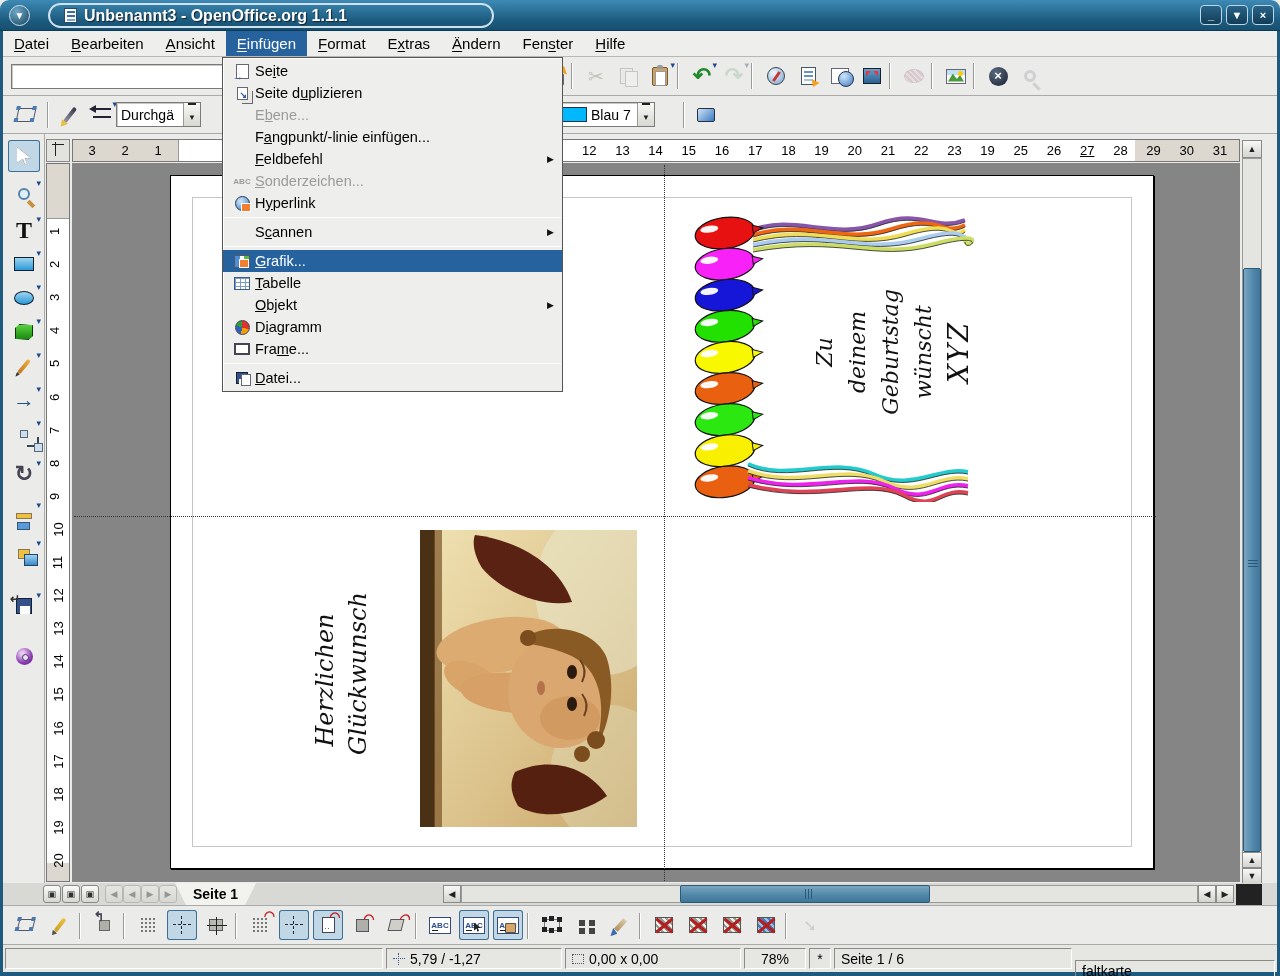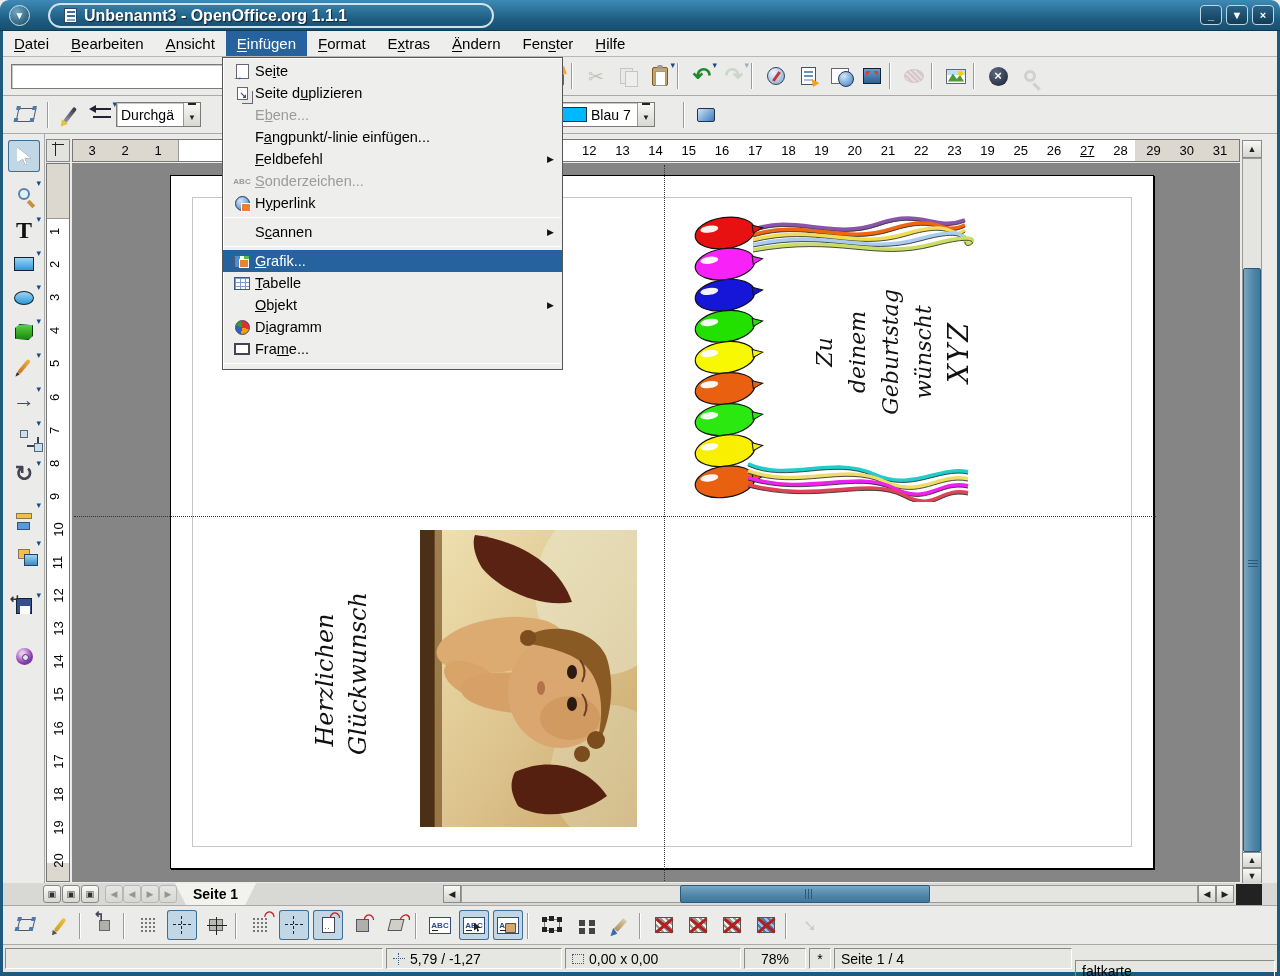--- a/index.html
+++ b/index.html
@@ -669,21 +669,21 @@
       <span class="s-ic rect"></span>
       <span>0,00 x 0,00</span>
     </div>
     <div class="sfield" style="width:62px;justify-content:center;">
       <span>78%</span>
     </div>
     <div class="sfield" style="width:22px;justify-content:center;">
       <span>*</span>
     </div>
     <div class="sfield" style="width:238px;">
-      <span>Seite 1 / 4</span>
+      <span>Seite 1 / 6</span>
     </div>
     <div class="sfield" style="flex:1;margin-top:24px;">
       <span>faltkarte</span>
     </div>
   </div>
 
   <div class="popup" id="popup">
       <div class="mrow">
         <span class="micon">
           <span class="ic M-page"></span>
@@ -751,15 +751,21 @@
         </span>
         <span class="mlabel">D<u>i</u>agramm</span>
       </div>
       <div class="mrow">
         <span class="micon">
           <span class="ic M-frame"></span>
         </span>
         <span class="mlabel">Fra<u>m</u>e...</span>
       </div>
       <div class="msep"></div>
+      <div class="mrow">
+        <span class="micon">
+          <span class="ic M-file"></span>
+        </span>
+        <span class="mlabel"><u>D</u>atei...</span>
+      </div>
     </div>
 
 </div>
 
 </body></html>

